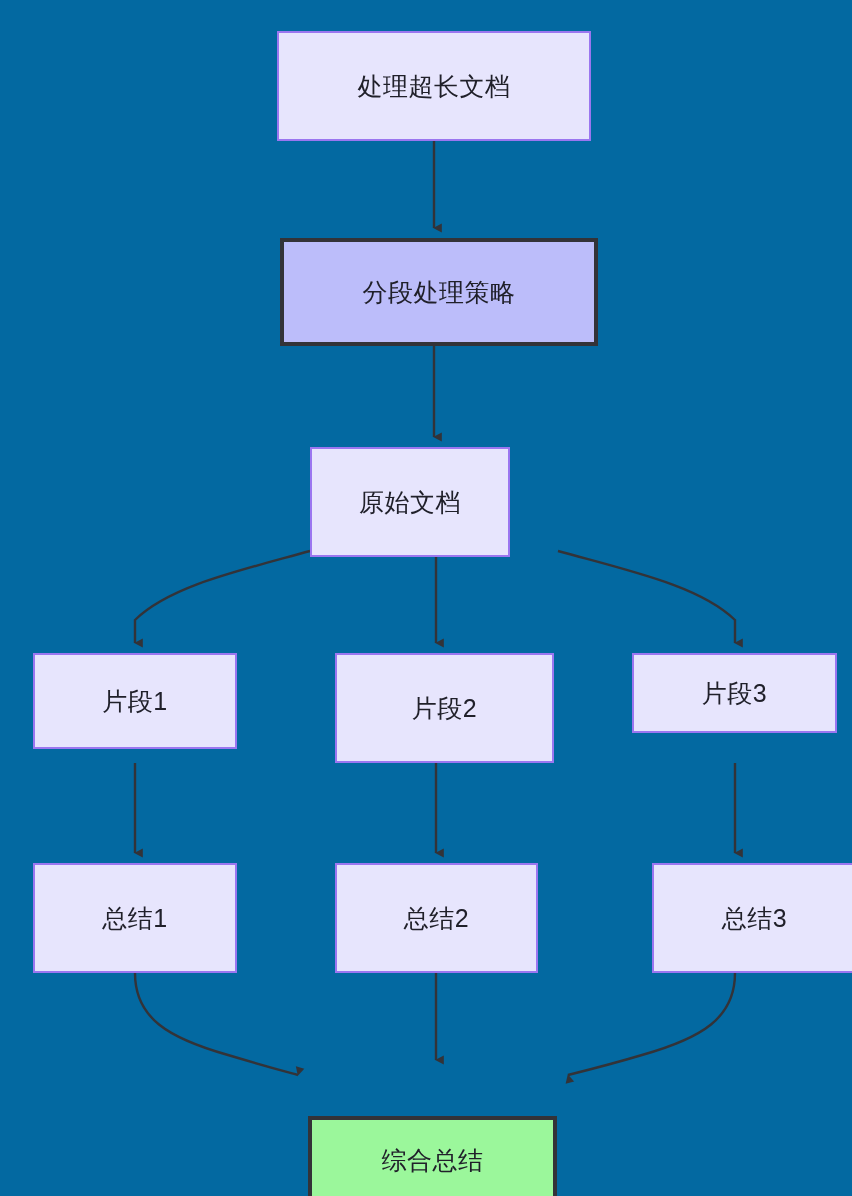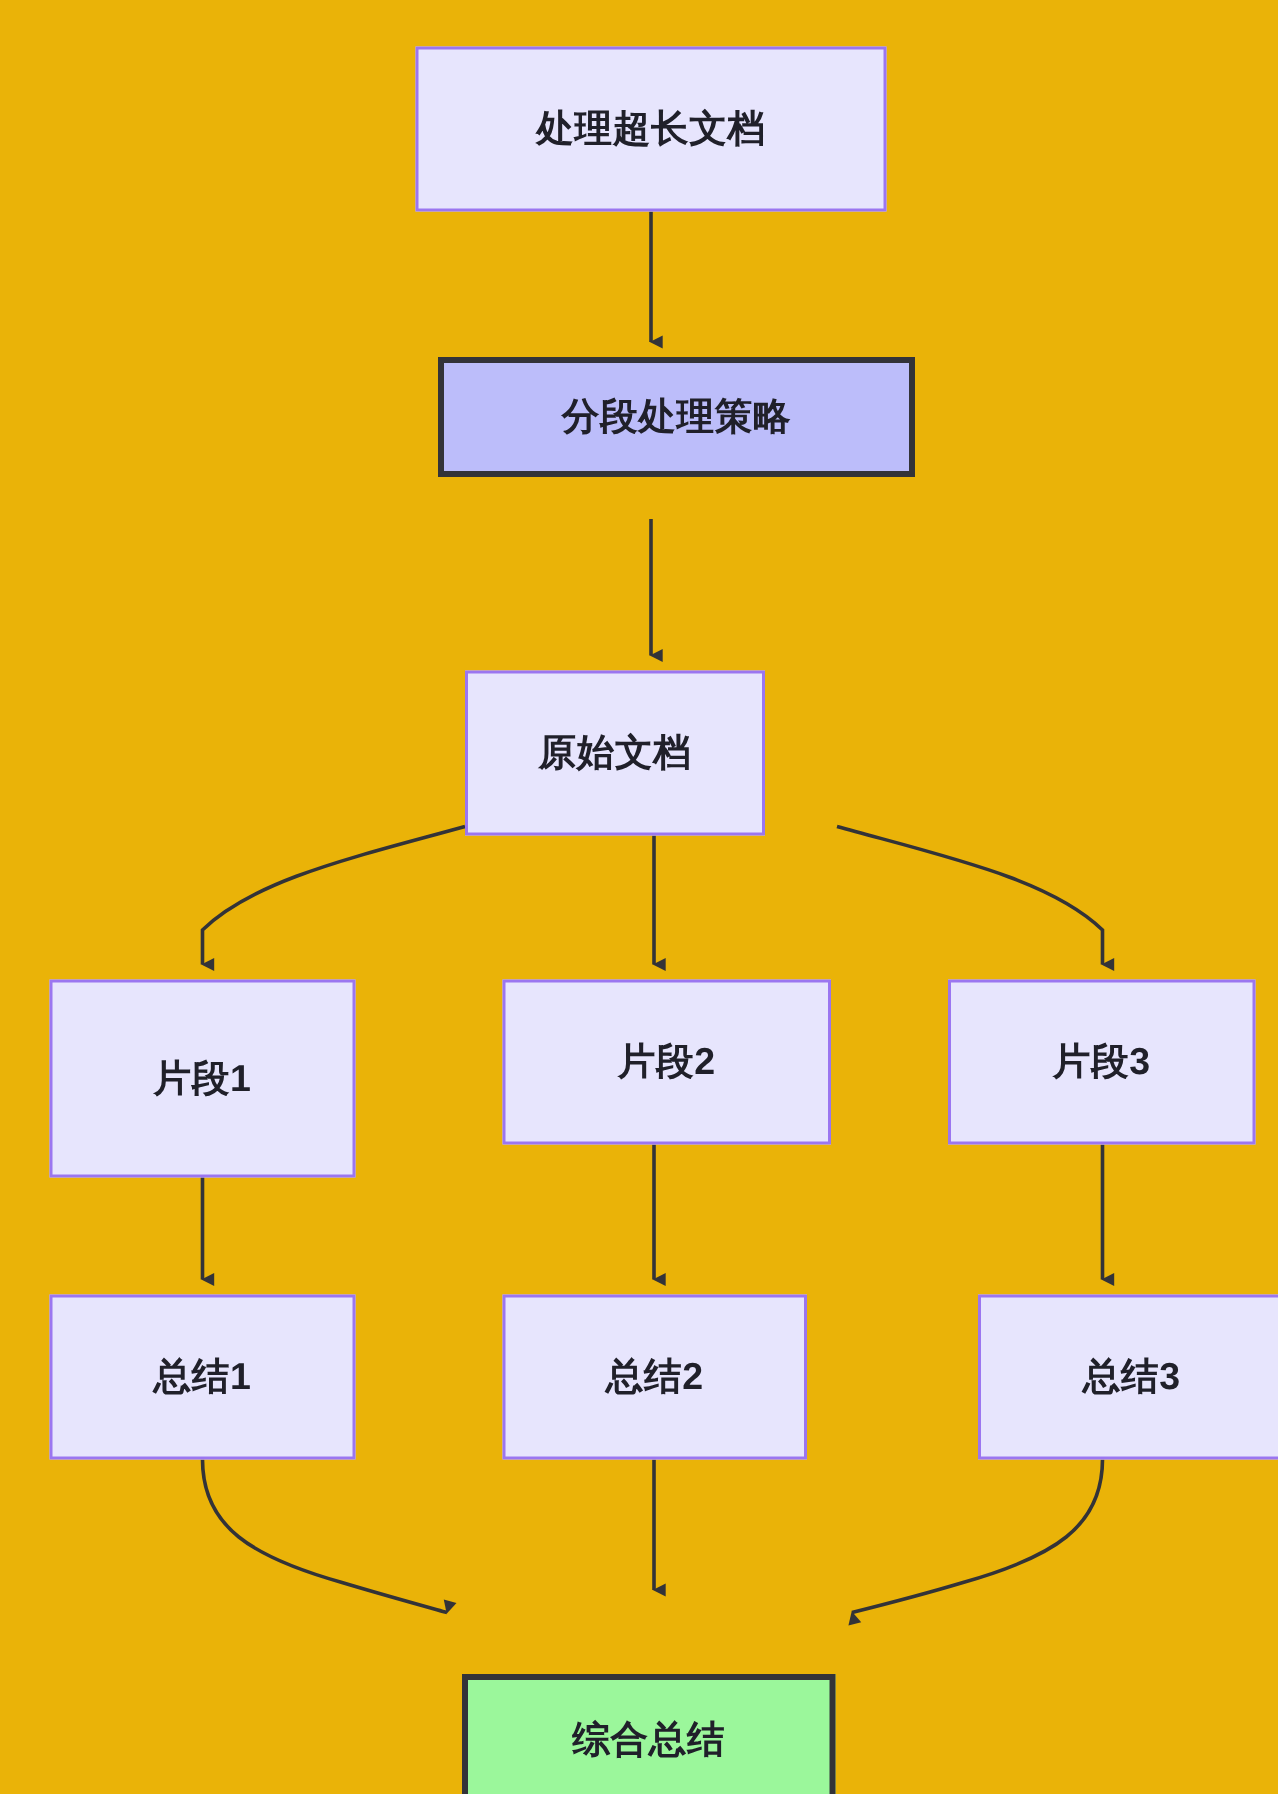--- a/index.html
+++ b/index.html
@@ -8,23 +8,22 @@
     padding: 0;
     background: #ffffff;
   }
   body {
     font-family: "Liberation Sans", "DejaVu Sans", sans-serif;
   }
   #diagram-root {
     position: relative;
     width: 852px;
     height: 1196px;
-    background: #eab308;
+    background: #0369a1;
     overflow: hidden;
-    font-weight: bold;
   }
   #edge-layer {
     position: absolute;
     left: 0;
     top: 0;
     width: 852px;
     height: 1196px;
   }
   .node {
     position: absolute;
@@ -87,33 +86,33 @@
         <path class="edge-path" d="M 135,973 C 135,1018 168,1038 228,1055 C 258,1064 280,1070 298,1075" marker-end="url(#arrow-down)"></path>
         <path class="edge-path" d="M 436,973 L 436,1060" marker-end="url(#arrow-down)"></path>
         <path class="edge-path" d="M 735,973 C 735,1018 702,1038 642,1055 C 612,1064 588,1070 568,1075" marker-end="url(#arrow-down)"></path>
       </g>
   </svg>
 
   <div id="nodes-group">
       <div class="node style-light" style="left: 277px; top: 31px; width: 314px; height: 110px;">
         <span class="node-label">处理超长文档</span>
       </div>
-      <div class="node style-accent" style="left: 292px; top: 238px; width: 318px; height: 80px; justify-content: center;">
+      <div class="node style-accent" style="left: 280px; top: 238px; width: 318px; height: 108px; justify-content: center;">
         <span class="node-label">分段处理策略</span>
       </div>
       <div class="node style-light" style="left: 310px; top: 447px; width: 200px; height: 110px;">
         <span class="node-label">原始文档</span>
       </div>
-      <div class="node style-light" style="left: 33px; top: 653px; width: 204px; height: 132px;">
+      <div class="node style-light" style="left: 33px; top: 653px; width: 204px; height: 96px;">
         <span class="node-label">片段1</span>
       </div>
       <div class="node style-light" style="left: 335px; top: 653px; width: 219px; height: 110px;">
         <span class="node-label">片段2</span>
       </div>
-      <div class="node style-light" style="left: 632px; top: 653px; width: 205px; height: 110px; text-align: right;">
+      <div class="node style-light" style="left: 632px; top: 653px; width: 205px; height: 80px; text-align: right;">
         <span class="node-label">片段3</span>
       </div>
       <div class="node style-light" style="left: 33px; top: 863px; width: 204px; height: 110px;">
         <span class="node-label">总结1</span>
       </div>
       <div class="node style-light" style="left: 335px; top: 863px; width: 203px; height: 110px; align-items: center;">
         <span class="node-label">总结2</span>
       </div>
       <div class="node style-light" style="left: 632px; top: 863px; width: 205px; height: 110px; margin-left: 20px;">
         <span class="node-label">总结3</span>

